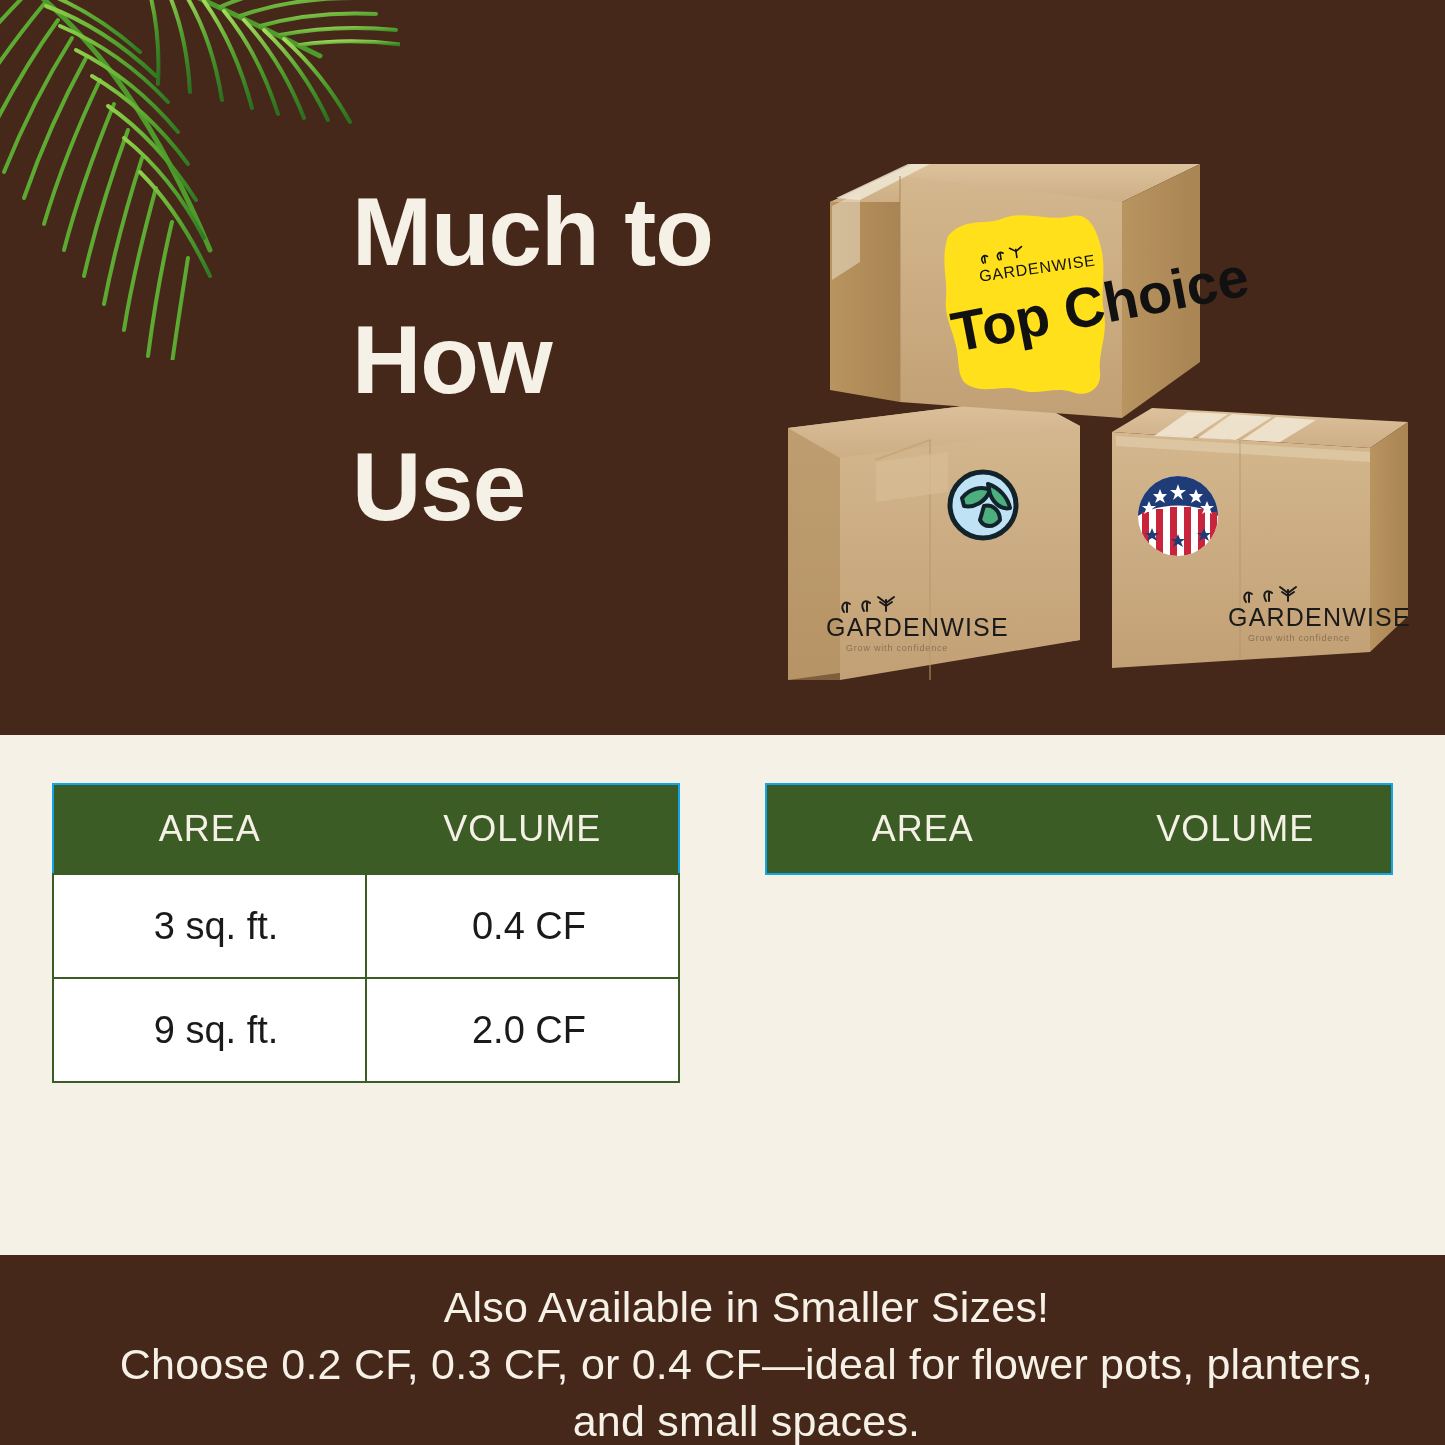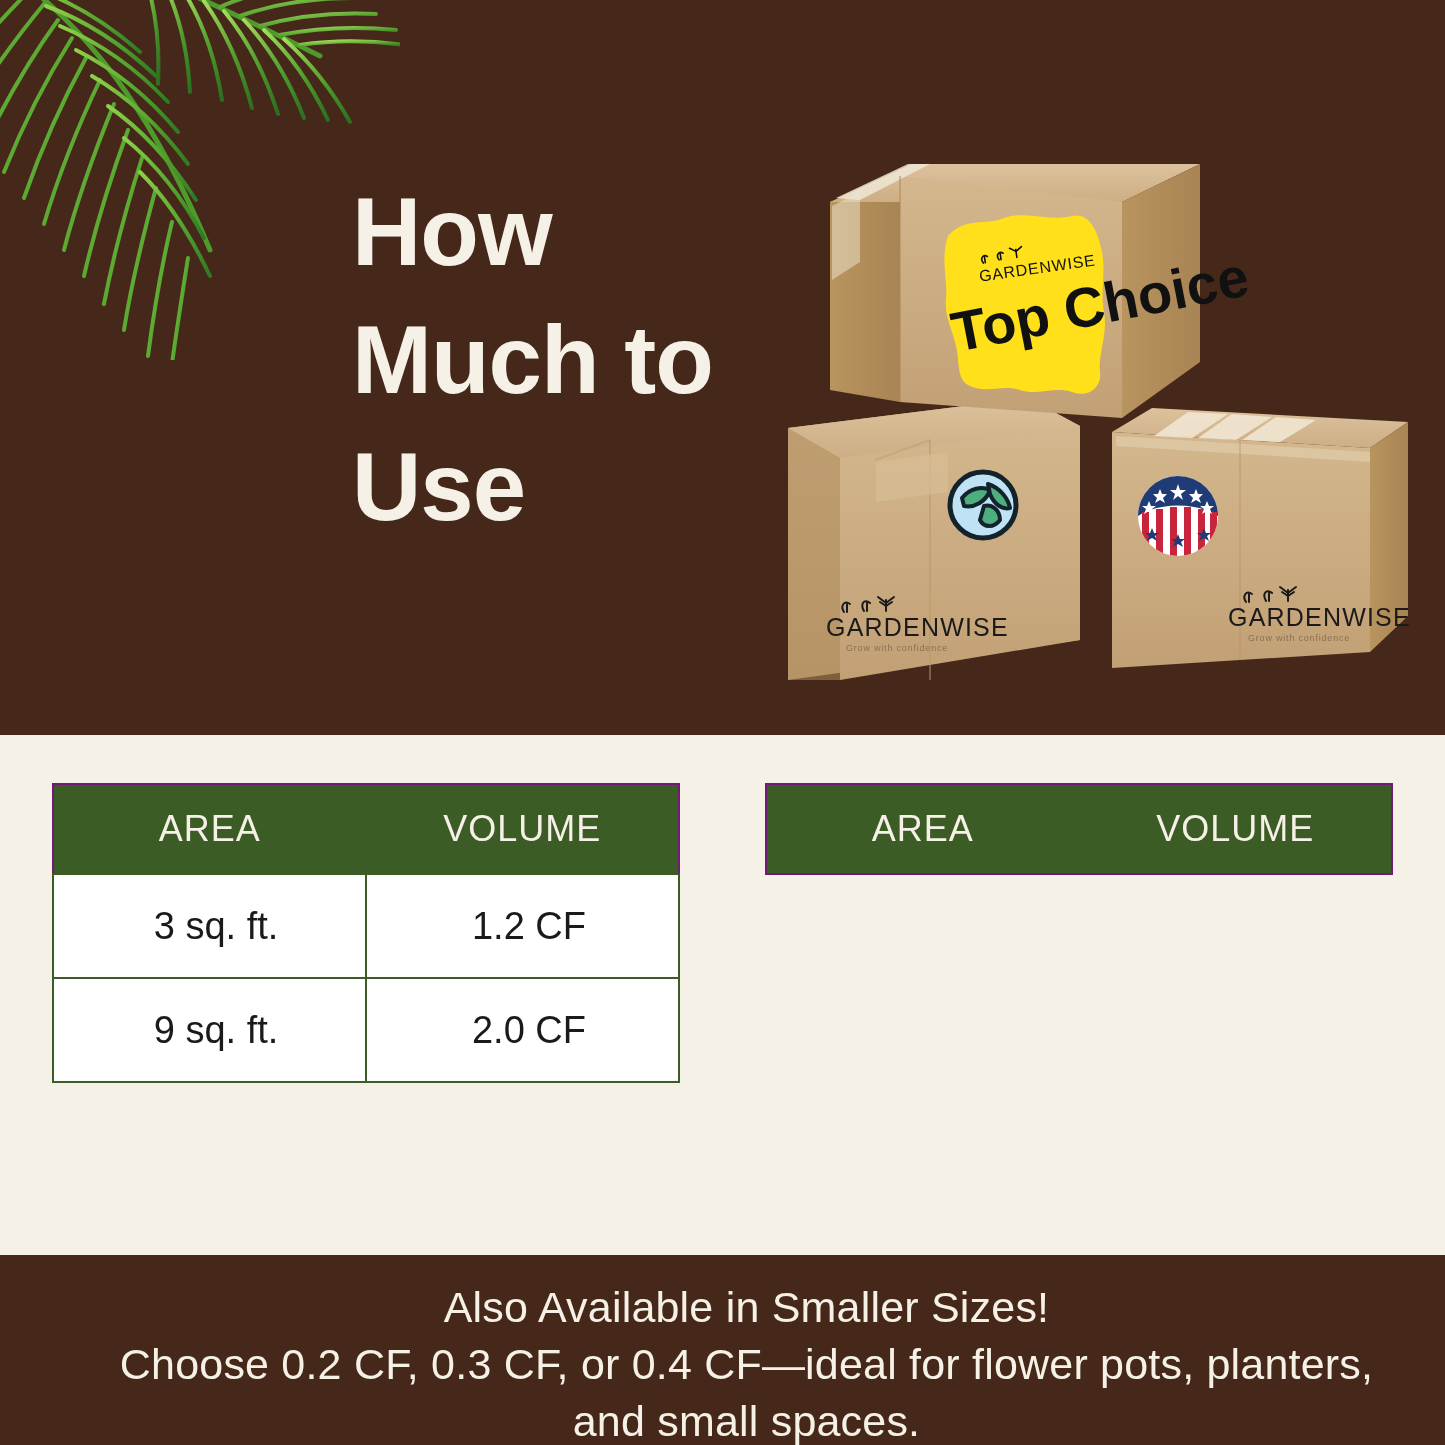--- a/index.html
+++ b/index.html
@@ -69,21 +69,21 @@
     background: #F6F1E6;
   }
 
   .tbl {
     position: absolute;
     top: 48px;
     width: 628px;
     border-collapse: collapse;
     table-layout: fixed;
     background: #FFFFFF;
-    border: 2px solid #701a75;
+    border: 2px solid #0ea5e9;
   }
   .tbl.left  { left: 52px; }
   .tbl.right { left: 765px; }
 
   .tbl thead th {
     background: #3C5C26;
     color: #F6F1E6;
     font-size: 36px;
     font-weight: normal;
     letter-spacing: 1px;
@@ -195,22 +195,22 @@
             <path d="M264 51 C 288 80, 306 116, 318 154"></path>
             <path d="M284 60 C 310 88, 330 122, 344 158"></path>
             <path d="M304 70 C 330 94, 352 126, 368 160"></path>
             <path d="M324 79 C 350 102, 372 130, 390 162"></path>
           </g>
         </g>
       </svg>
     </div>
 
     <h1 class="headline">
+      <span class="ln">Much to</span>
       <span class="ln">How</span>
-      <span class="ln">Much to</span>
       <span class="ln">Use</span>
     </h1>
 
     <div class="boxes">
       <svg width="640" height="545" viewBox="0 0 640 545" aria-hidden="true">
         <defs>
           <linearGradient id="face" x1="0" y1="0" x2="0" y2="1">
             <stop offset="0%" stop-color="#D4B78E"></stop>
             <stop offset="100%" stop-color="#C2A075"></stop>
           </linearGradient>
@@ -375,21 +375,21 @@
         </colgroup>
       <thead>
         <tr>
           <th>AREA</th>
           <th>VOLUME</th>
         </tr>
       </thead>
       <tbody>
         <tr>
           <td>3 sq. ft.</td>
-          <td>1.2 CF</td>
+          <td>0.4 CF</td>
         </tr>
         <tr>
           <td>9 sq. ft.</td>
           <td>2.0 CF</td>
         </tr>
       </tbody>
     </table>
 
     <table class="tbl right">
       <colgroup>

